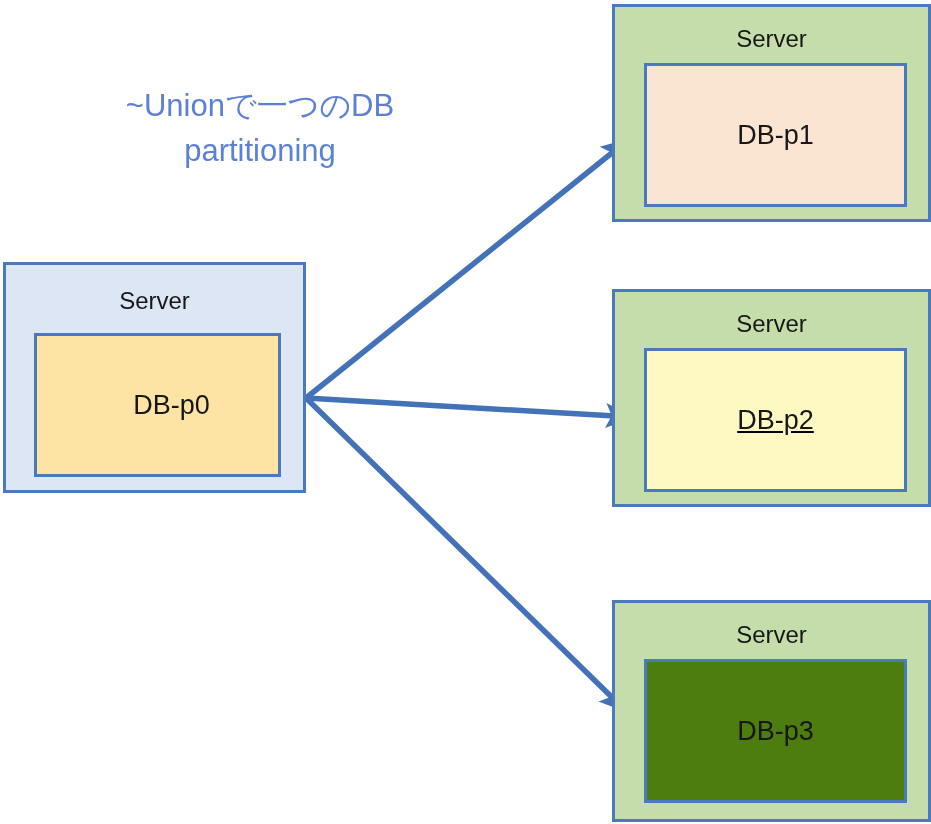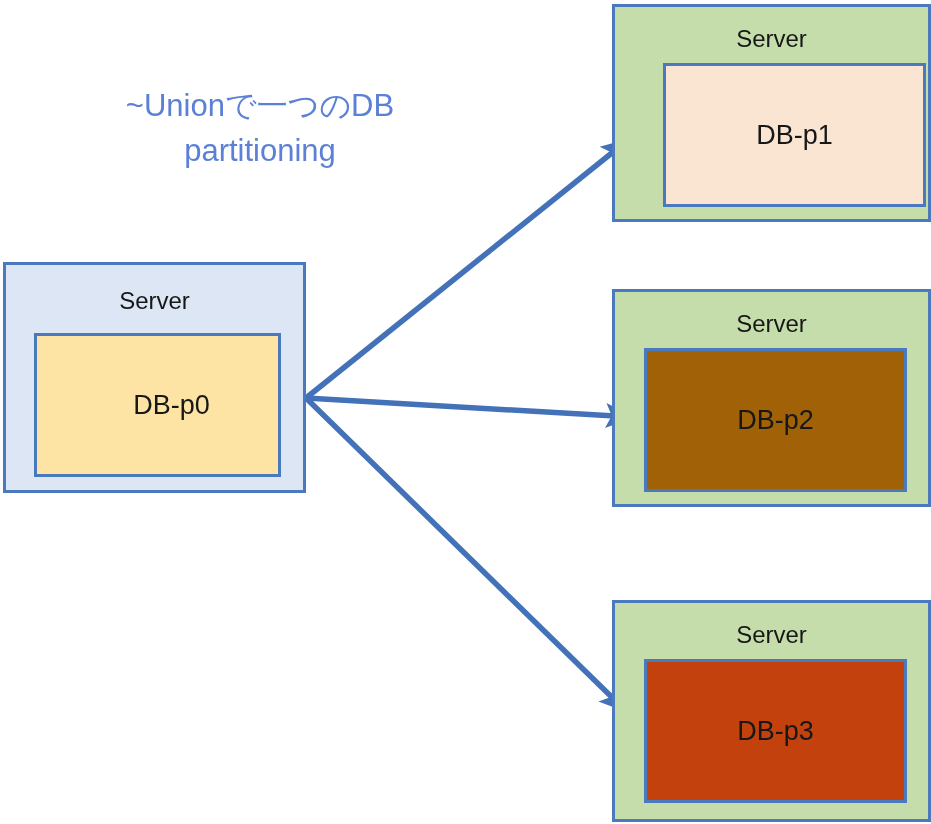--- a/index.html
+++ b/index.html
@@ -61,22 +61,22 @@
   }
   .db-label {
     font-size: 27px;
     line-height: 1;
     color: #171717;
     white-space: nowrap;
   }
 
   .fill-p0 { background: #fde4a4; }
   .fill-p1 { background: #fae5d3; }
-  .fill-p2 { background: #a16207; }
-  .fill-p3 { background: #c2410c; text-align: right; }
+  .fill-p2 { background: #fef9c3; text-decoration: underline; }
+  .fill-p3 { background: #4d7c0f; text-align: right; }
 
   
   #annotation {
     position: absolute;
     left: 60px;
     top: 84px;
     width: 400px;
     text-align: center;
     color: #5c80d6;
     font-size: 31px;
@@ -121,21 +121,21 @@
 
   <div class="server-box source" style="left:3px; top:262px; width:303px; height:231px;">
     <div class="server-label" style="top:24px;">Server</div>
     <div class="db-box fill-p0" style="left:28px; top:68px; width:247px; height:144px;padding-left:28px;">
       <span class="db-label">DB-p0</span>
     </div>
   </div>
 
   <div class="server-box target" style="left:612px; top:4px; width:319px; height:218px;">
     <div class="server-label" style="top:20px;">Server</div>
-    <div class="db-box fill-p1" style="left:29px; top:56px; width:263px; height:144px;margin-left:19px;">
+    <div class="db-box fill-p1" style="left:29px; top:56px; width:263px; height:144px;">
       <span class="db-label">DB-p1</span>
     </div>
   </div>
 
   <div class="server-box target" style="left:612px; top:289px; width:319px; height:218px;">
     <div class="server-label" style="top:20px;">Server</div>
     <div class="db-box fill-p2" style="left:29px; top:56px; width:263px; height:144px;">
       <span class="db-label">DB-p2</span>
     </div>
   </div>

